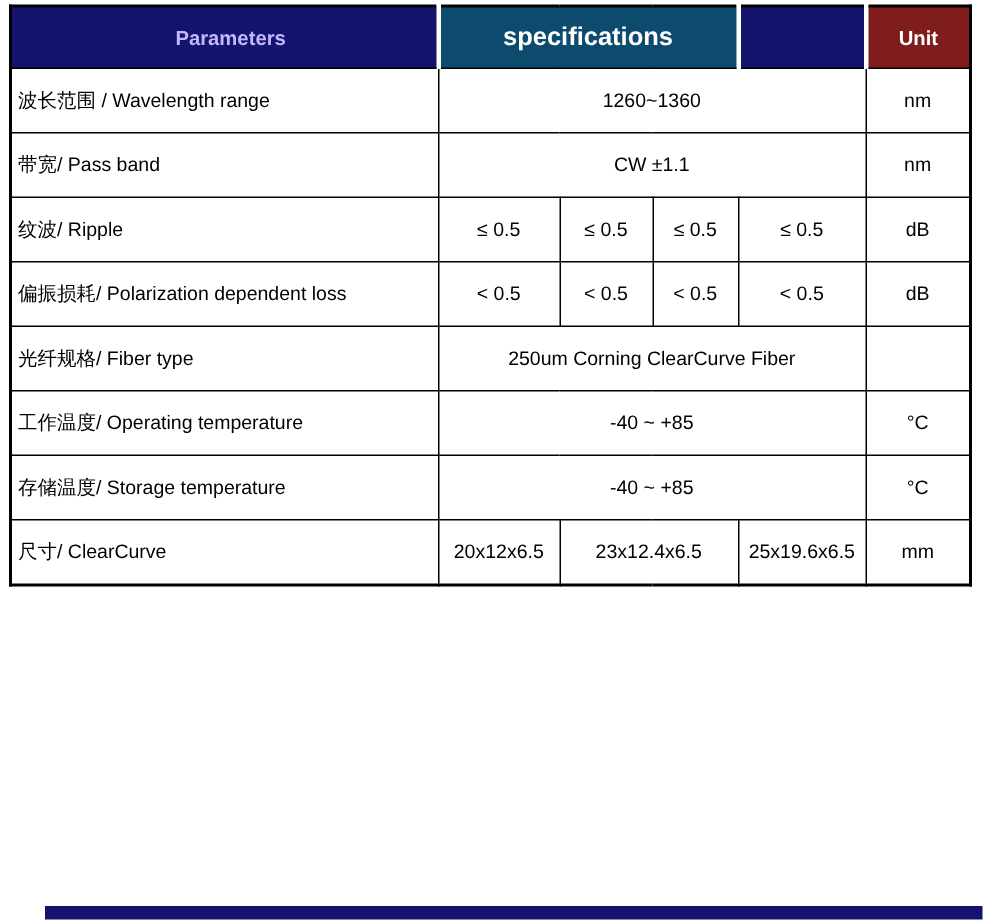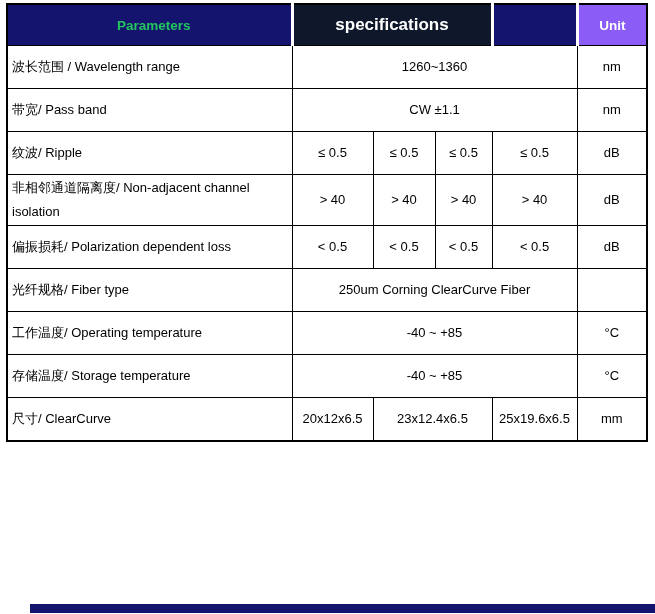--- a/index.html
+++ b/index.html
@@ -76,51 +76,43 @@
     <colgroup>
       <col style="width:285px">
       <col style="width:81px">
       <col style="width:62px">
       <col style="width:57px">
       <col style="width:85px">
       <col style="width:70px">
     </colgroup>
     <thead>
       <tr class="hdr">
-        <th class="th-params" style="background: rgb(20, 20, 110); color: #22c55e;">Parameters</th>
-        <th class="th-spec" colspan="3" style="background: #0f172a; color: rgb(255, 255, 255);">specifications</th>
+        <th class="th-params" style="background: rgb(20, 20, 110); color: #c4b5fd;">Parameters</th>
+        <th class="th-spec" colspan="3" style="background: #0c4a6e; color: rgb(255, 255, 255);">specifications</th>
         <th class="th-spare" style="background: rgb(20, 20, 110); color: rgb(255, 255, 255);"></th>
-        <th class="th-unit" style="background: #8b5cf6; color: rgb(255, 255, 255); margin-left: 44px;">Unit</th>
+        <th class="th-unit" style="background: #7f1d1d; color: rgb(255, 255, 255); margin-left: 44px;">Unit</th>
       </tr>
     </thead>
     <tbody>
         <tr>
           <td class="label">波长范围 / Wavelength range</td>
           <td class="val" colspan="4">1260~1360</td>
           <td class="val unit">nm</td>
         </tr>
         <tr>
           <td class="label">带宽/ Pass band</td>
           <td class="val" colspan="4">CW ±1.1</td>
           <td class="val unit">nm</td>
         </tr>
         <tr>
           <td class="label">纹波/ Ripple</td>
           <td class="val" colspan="1">≤ 0.5</td>
           <td class="val" colspan="1">≤ 0.5</td>
           <td class="val" colspan="1">≤ 0.5</td>
           <td class="val" colspan="1">≤ 0.5</td>
-          <td class="val unit">dB</td>
-        </tr>
-        <tr>
-          <td class="label">非相邻通道隔离度/ Non-adjacent channel isolation</td>
-          <td class="val" colspan="1">&gt; 40</td>
-          <td class="val" colspan="1">&gt; 40</td>
-          <td class="val" colspan="1">&gt; 40</td>
-          <td class="val" colspan="1">&gt; 40</td>
           <td class="val unit">dB</td>
         </tr>
         <tr>
           <td class="label">偏振损耗/ Polarization dependent loss</td>
           <td class="val" colspan="1">&lt; 0.5</td>
           <td class="val" colspan="1">&lt; 0.5</td>
           <td class="val" colspan="1">&lt; 0.5</td>
           <td class="val" colspan="1">&lt; 0.5</td>
           <td class="val unit">dB</td>
         </tr>

